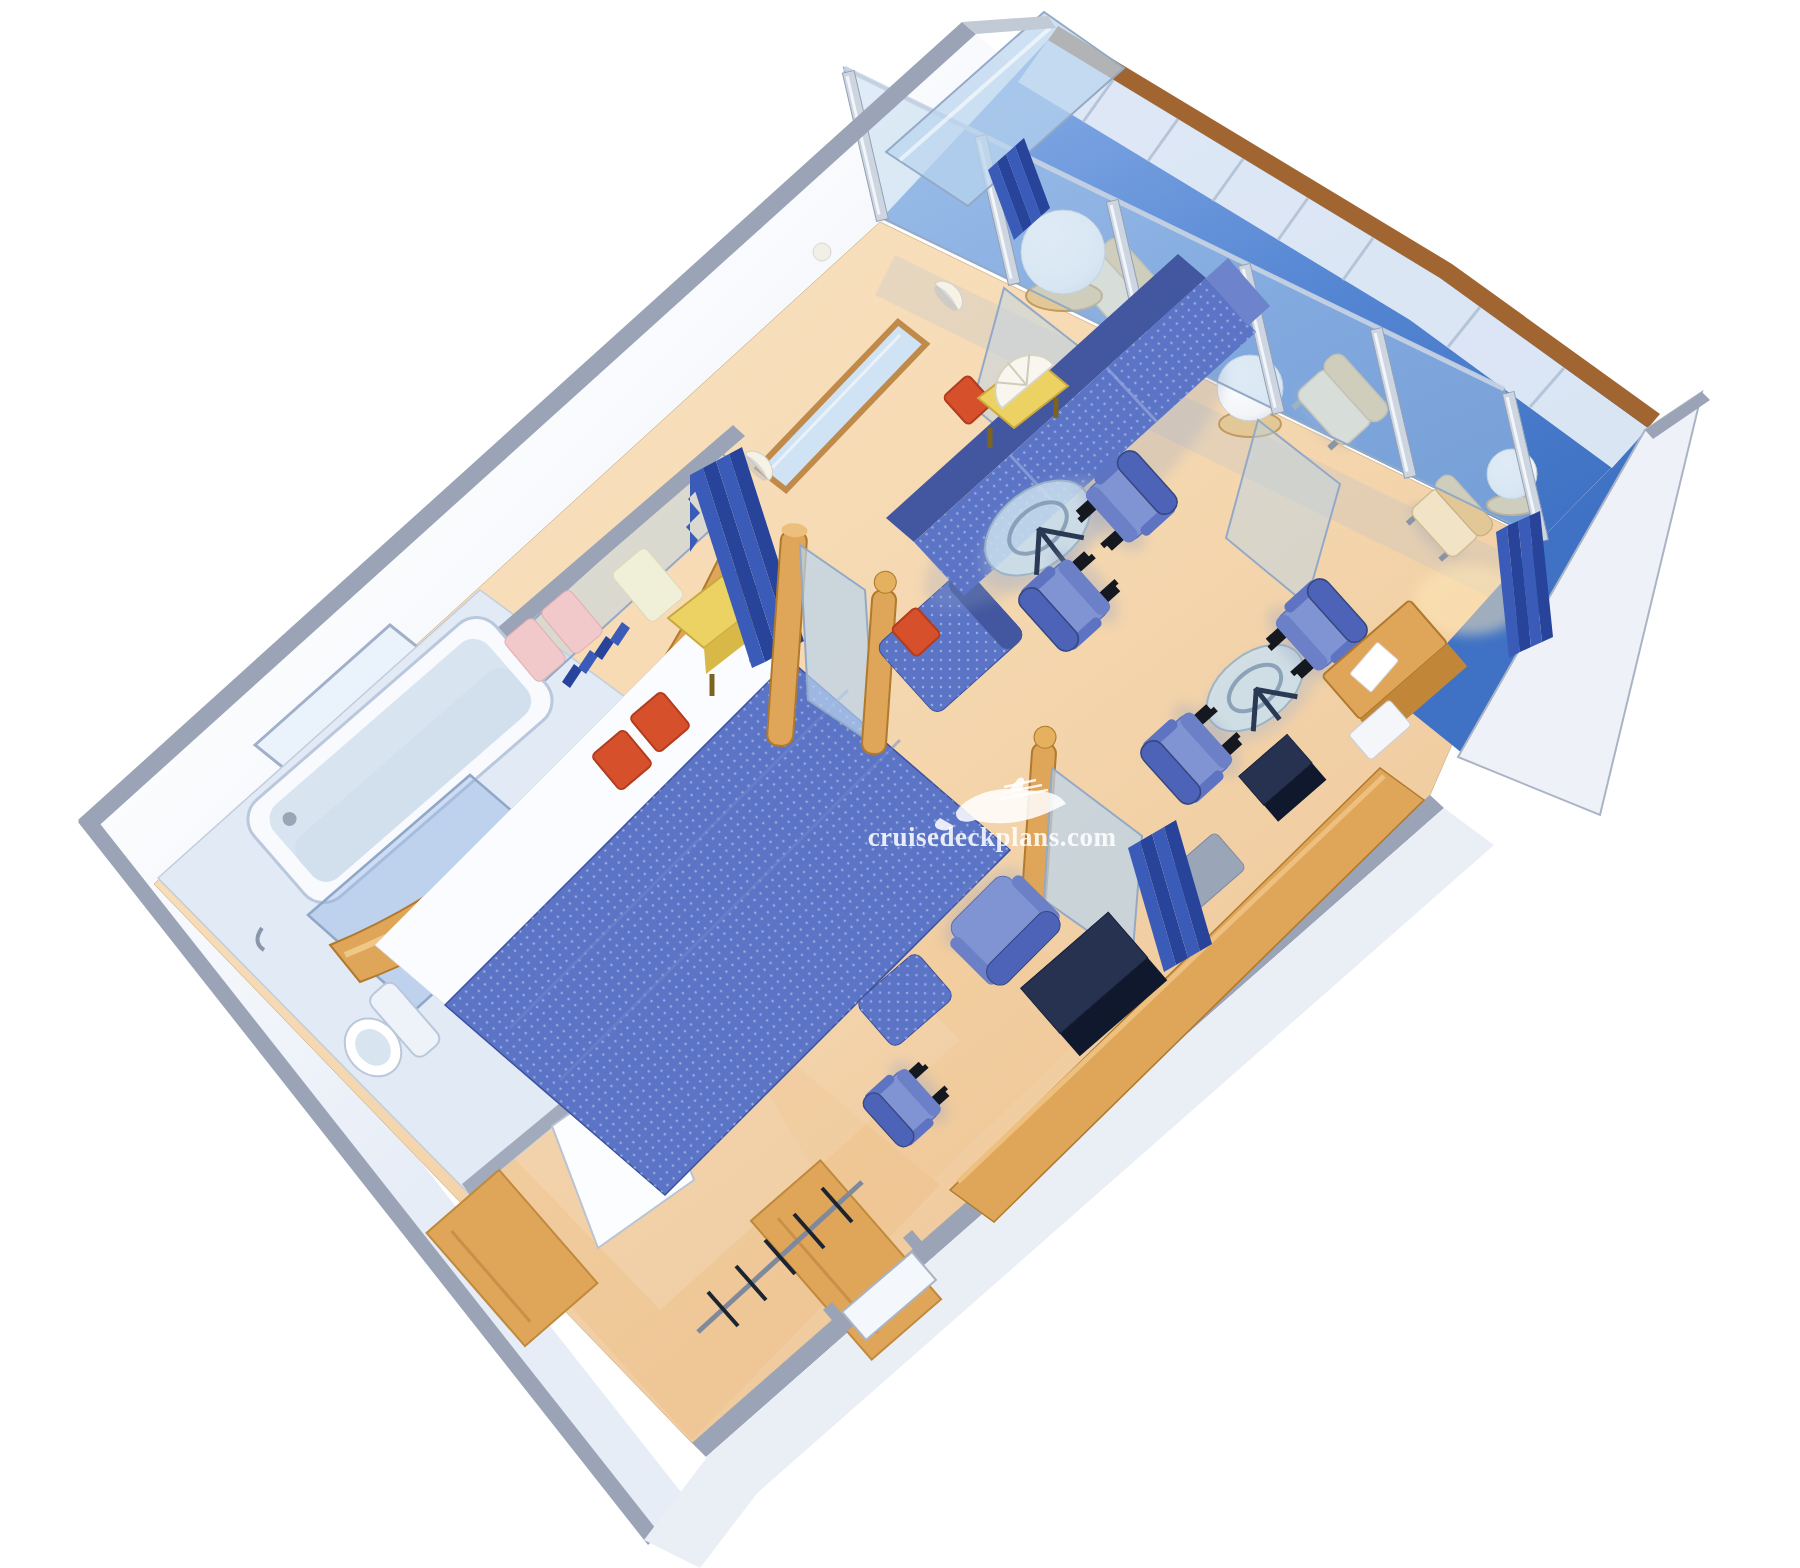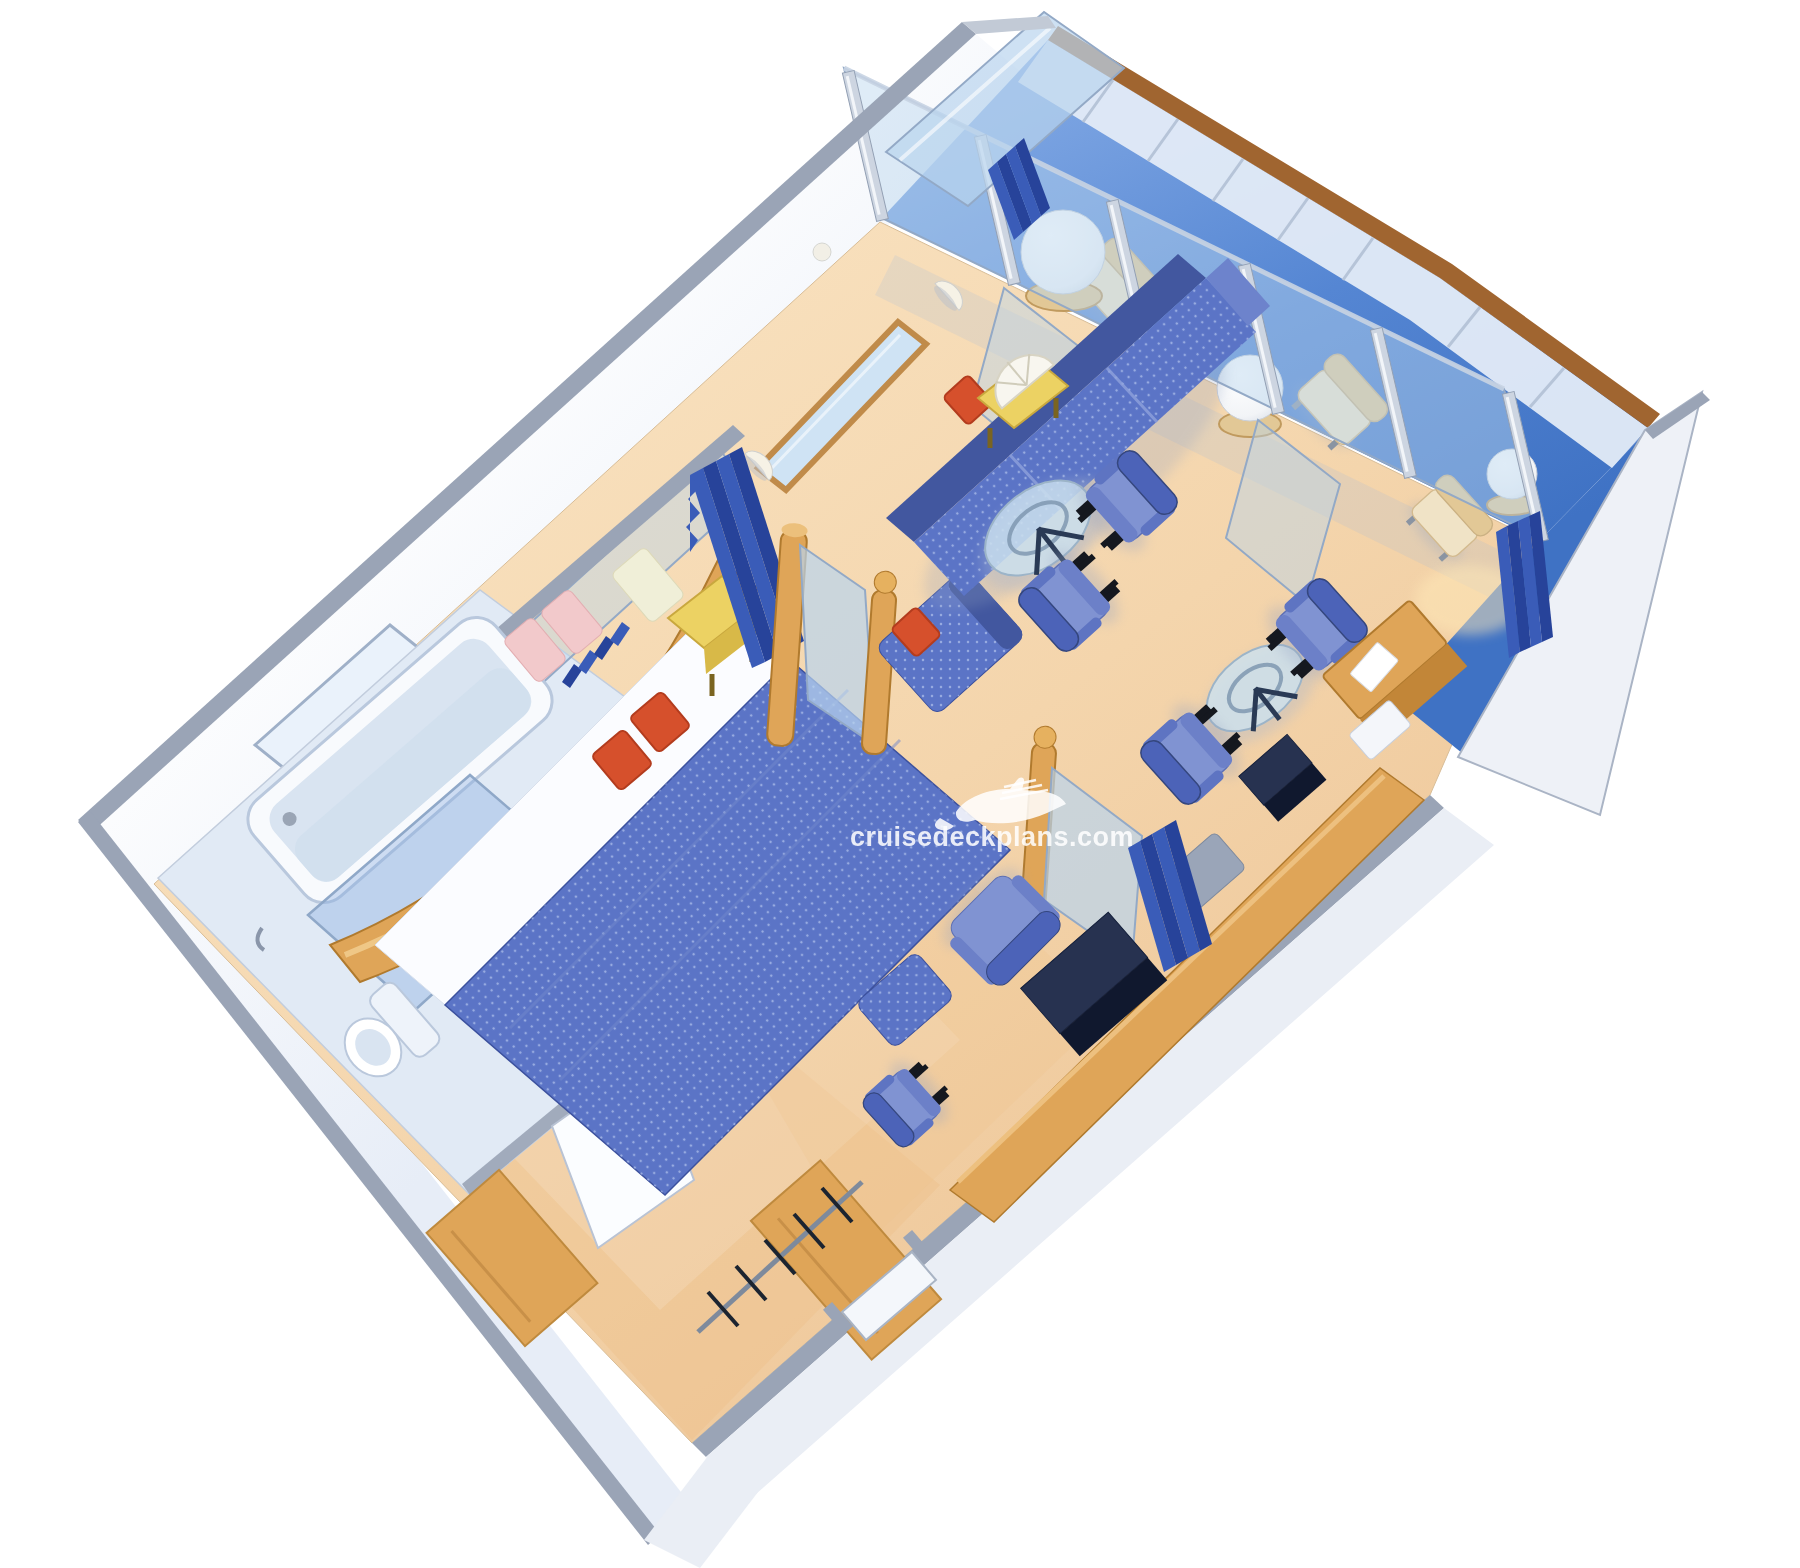--- a/index.html
+++ b/index.html
@@ -1,17 +1,17 @@
 <!DOCTYPE html>
 <html style="--page_bg: #ffffff; --floor_warm: #eec28c; --wall_edge: #9aa4b6; --bath_floor: #e1eaf5; --fixture_white: #f8fafd; --fixture_shade: #d9e4f1; --glass_blue: #b9d4ee; --glass_frame: #93a9c6; --upholstery_blue: #5b74c6; --upholstery_dark: #42579f; --chair_seat: #8093d2; --chair_back: #4c63b8; --cushion_red: #d6502c; --wood: #dfa558; --wood_dark: #c28638; --wood_rail: #a06530; --table_yellow: #ecd263; --curtain_blue: #3a5cb8; --curtain_dark: #27439a; --lamp_white: #f8f6ef; --tan_seat: #f0e3c6; --tan_back: #e2c896; --cabinet_dark: #273250; --watermark_white: #ffffff;"><head>
 <meta charset="utf-8">
 <style>
   html,body{margin:0;padding:0;background:#fff;}
   #stage{position:relative;width:1800px;height:1568px;background:var(--page_bg,#fff);overflow:hidden;
-         font-family:Liberation Sans, sans-serif;}
+         font-family:Liberation Serif, serif;}
   svg{display:block}
   .c-floor{fill:url(#gFloor)}
   .c-warm{fill:var(--floor_warm)}
   .c-deck{fill:url(#gDeck)}
   .c-edge{fill:var(--wall_edge)}
   .c-face{fill:url(#gWallFace)}
   .c-bath{fill:var(--bath_floor)}
   .c-fix{fill:var(--fixture_white)}
   .c-fixsh{fill:var(--fixture_shade)}
   .c-uph{fill:var(--upholstery_blue)}

